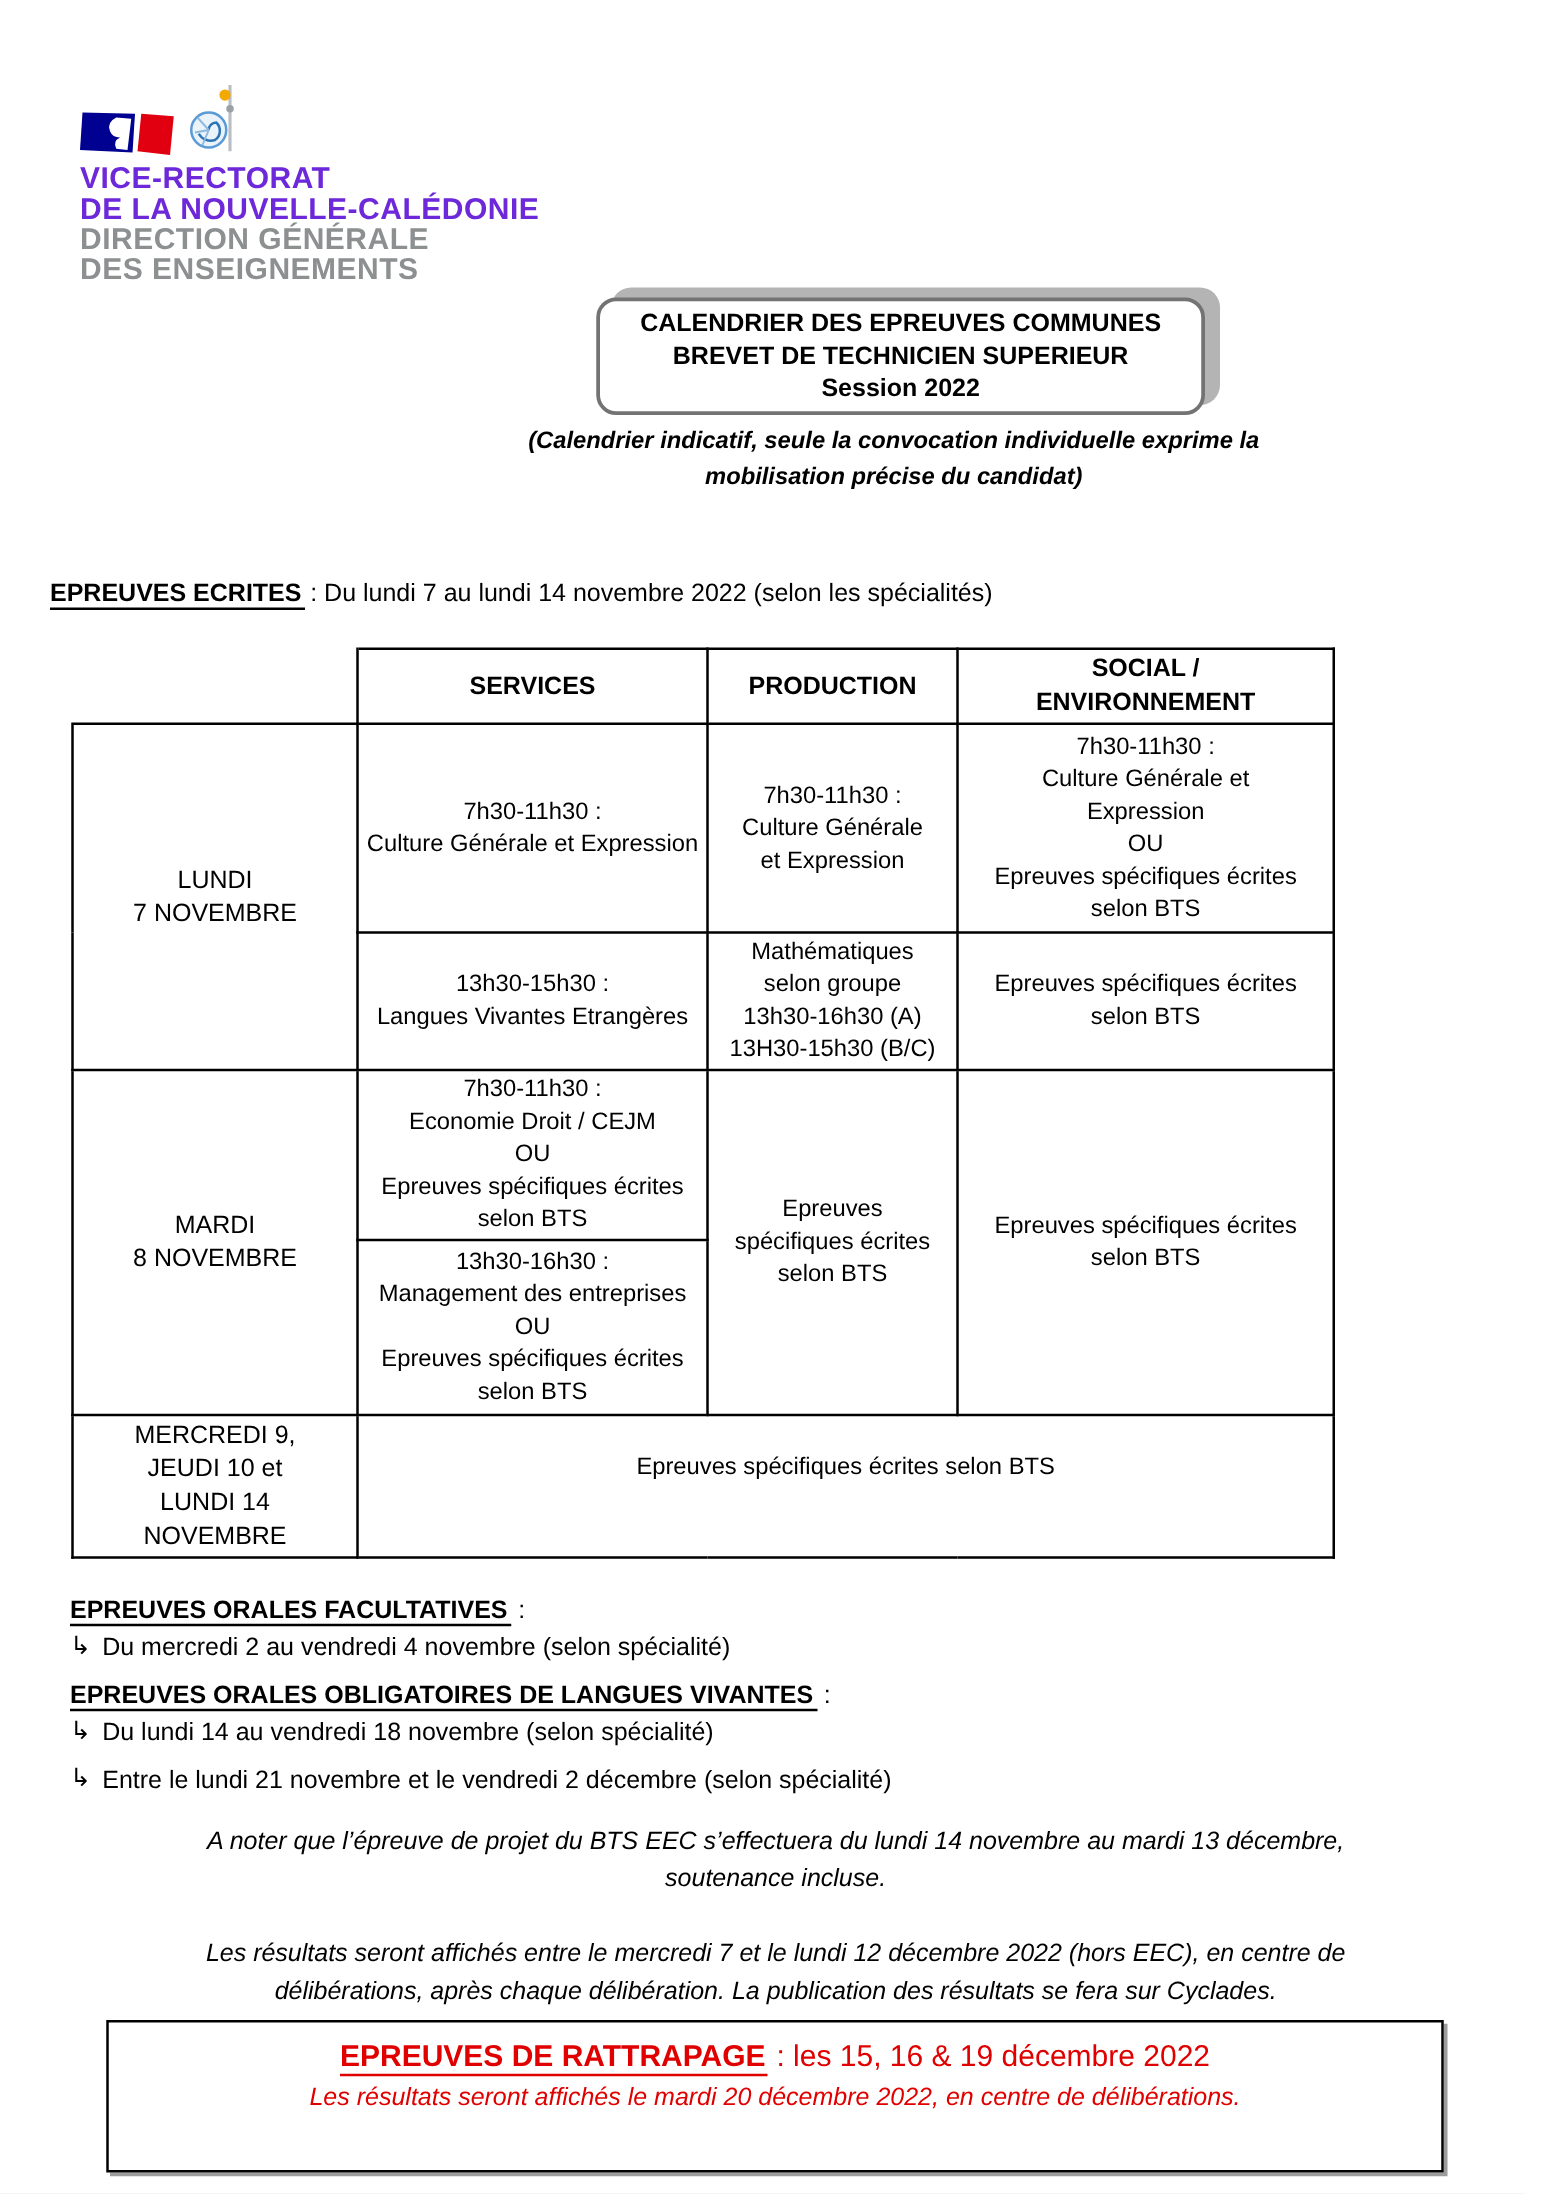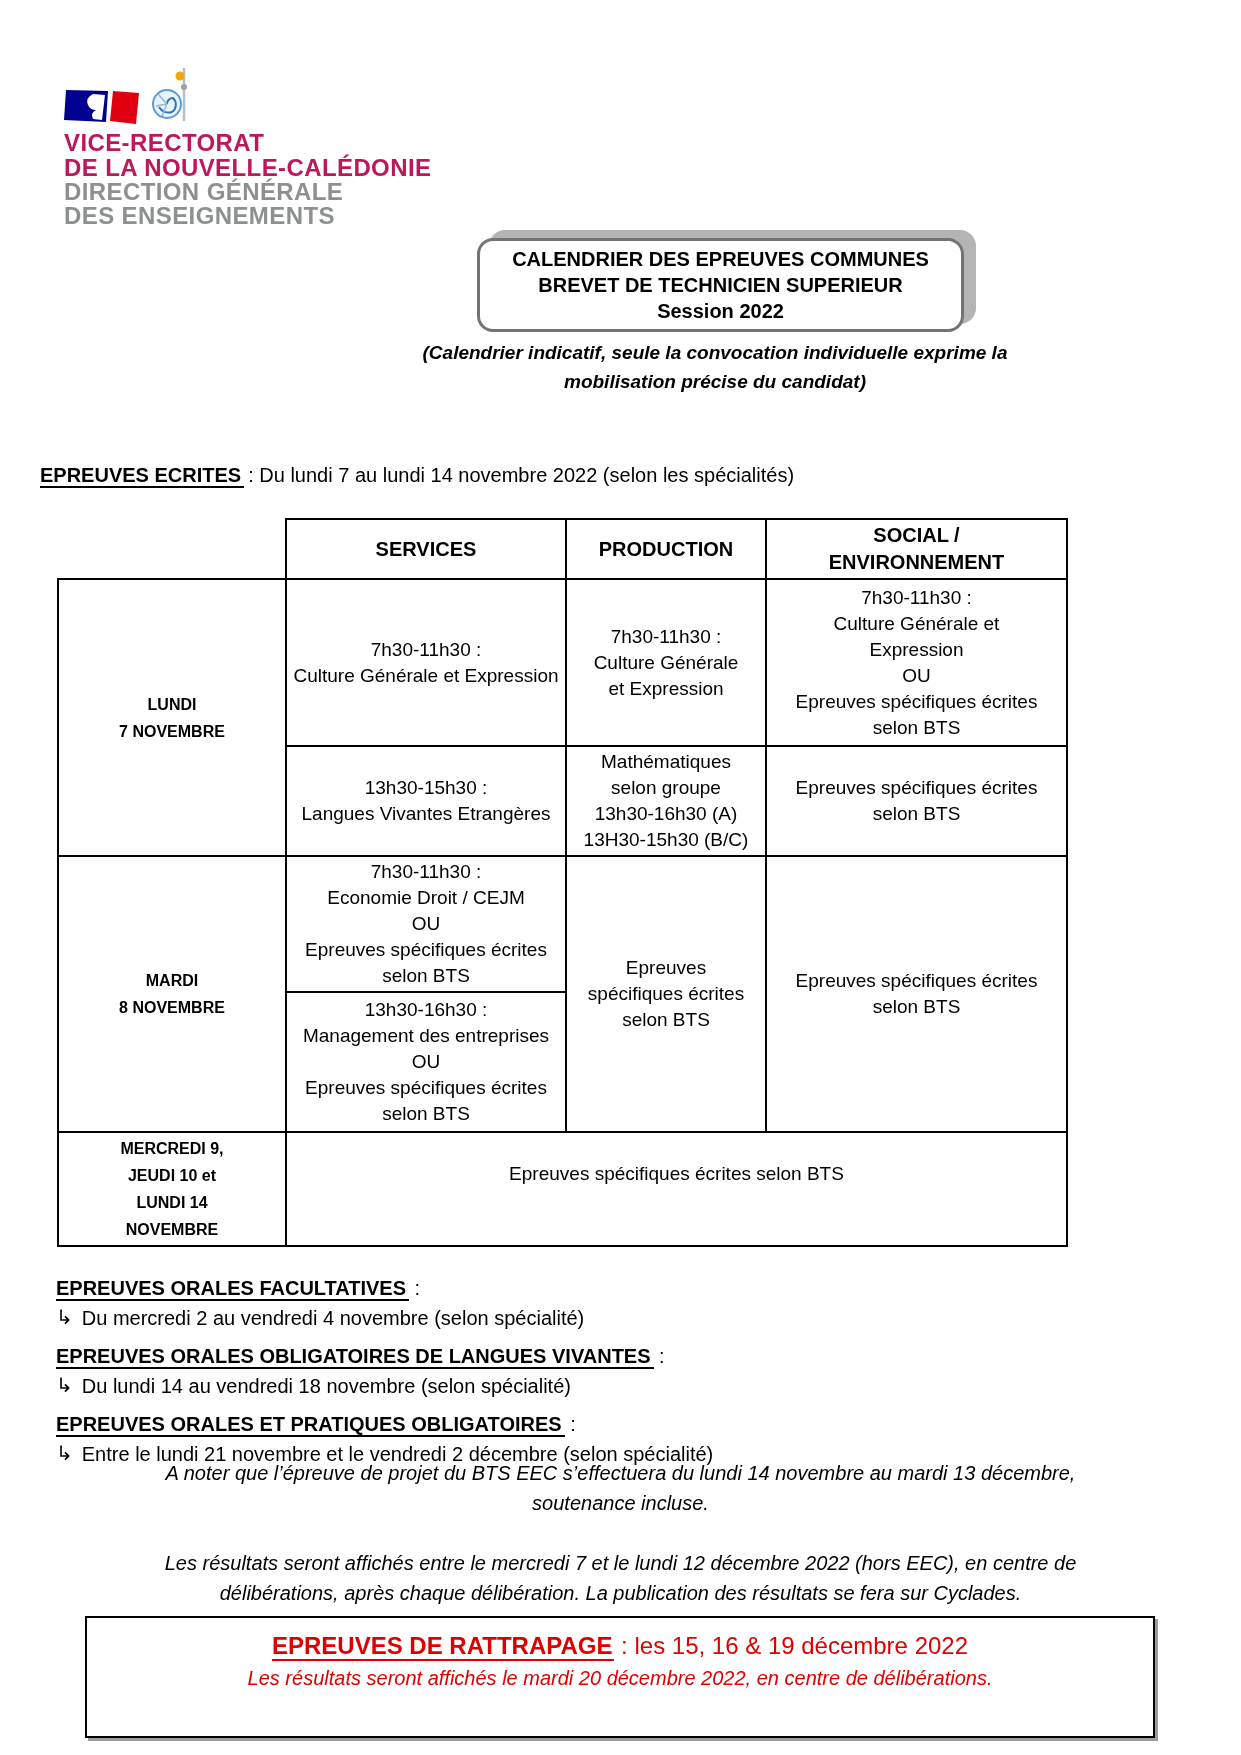--- a/index.html
+++ b/index.html
@@ -8,21 +8,21 @@
     background:#ffffff; overflow:hidden;
     font-family:"Liberation Sans", sans-serif; color:#000;
   }
   .ml { white-space:pre-line; }
 
   
   .logo { position:absolute; left:64px; top:70px; }
   .logo-marks { display:flex; align-items:flex-end; gap:10px; height:54px; }
   .logo-flag { margin-top:18px; }
   .logo-text { margin-top:6px; }
-  .logo-l1,.logo-l2 { font-weight:bold; font-size:24px; line-height:25px; color:#be185d; letter-spacing:0.4px; }
+  .logo-l1,.logo-l2 { font-weight:bold; font-size:24px; line-height:25px; color:#6d28d9; letter-spacing:0.4px; }
   .logo-l3,.logo-l4 { font-weight:bold; font-size:24px; line-height:24px; color:#8d9091; letter-spacing:0.4px; }
 
   
   .title-shadow { position:absolute; left:489px; top:230px; width:487px; height:94px;
     background:#b4b4b4; border-radius:16px; }
   .title-box { position:absolute; left:477px; top:238px; width:487px; height:94px;
     background:#fff; border:3px solid #737373; border-radius:16px; box-sizing:border-box;
     display:flex; align-items:center; justify-content:center; text-align:center;
     font-weight:bold; font-size:20px; line-height:26px; }
   .subtitle { position:absolute; left:420px; top:338px; width:590px; text-align:center;
@@ -32,21 +32,21 @@
   .written-line { position:absolute; left:40px; top:464px; font-size:20px; }
   .u-black { font-weight:bold; border-bottom:2px solid #000; padding-right:3px; }
   .after-head { margin-left:4px; }
 
   
   .exam-table { position:absolute; left:57px; top:518px; border-collapse:collapse; table-layout:fixed; }
   .exam-table td { border:2px solid #000; text-align:center; vertical-align:middle;
     font-size:19px; line-height:26px; padding:2px 4px; overflow:hidden; }
   .exam-table td.blank { border-top:none; border-left:none; }
   .exam-table td.colhead { font-weight:bold; font-size:20px; line-height:27px; }
-  .exam-table td.day { font-weight:bold; font-size:16px; line-height:27px; }
+  .exam-table td.day { font-weight:normal; font-size:20px; line-height:27px; }
   .exam-table td.last-content { vertical-align:top; padding-top:28px; }
 
   
   .sections { position:absolute; left:56px; top:1276px; width:1130px; }
   .section-heading { font-size:20px; line-height:25px; margin-bottom:5px; }
   .section-heading .colon { font-weight:normal; }
   .section-line { font-size:20px; line-height:25px; margin-bottom:13px; }
   .bullet { display:inline-block; margin-right:9px; transform:translateY(-1px); }
 
   .note-eec { position:absolute; left:50px; top:1458px; width:1141px; text-align:center;
@@ -179,23 +179,20 @@
     </div>
     <div class="section-line">
       <span class="bullet">↳</span><span>Du mercredi 2 au vendredi 4 novembre (selon spécialité)</span>
     </div>
     <div class="section-heading">
       <span class="u-black">EPREUVES ORALES OBLIGATOIRES DE LANGUES VIVANTES</span><span class="colon"> :</span>
     </div>
     <div class="section-line">
       <span class="bullet">↳</span><span>Du lundi 14 au vendredi 18 novembre (selon spécialité)</span>
     </div>
-    <div class="section-heading">
-      <span class="u-black">EPREUVES ORALES ET PRATIQUES OBLIGATOIRES</span><span class="colon"> :</span>
-    </div>
     <div class="section-line">
       <span class="bullet">↳</span><span>Entre le lundi 21 novembre et le vendredi 2 décembre (selon spécialité)</span>
     </div>
   </div>
 
   <div class="note-eec ml">A noter que l’épreuve de projet du BTS EEC s’effectuera du lundi 14 novembre au mardi 13 décembre,
 soutenance incluse.</div>
   <div class="note-results ml">Les résultats seront affichés entre le mercredi 7 et le lundi 12 décembre 2022 (hors EEC), en centre de
 délibérations, après chaque délibération. La publication des résultats se fera sur Cyclades.</div>
 

